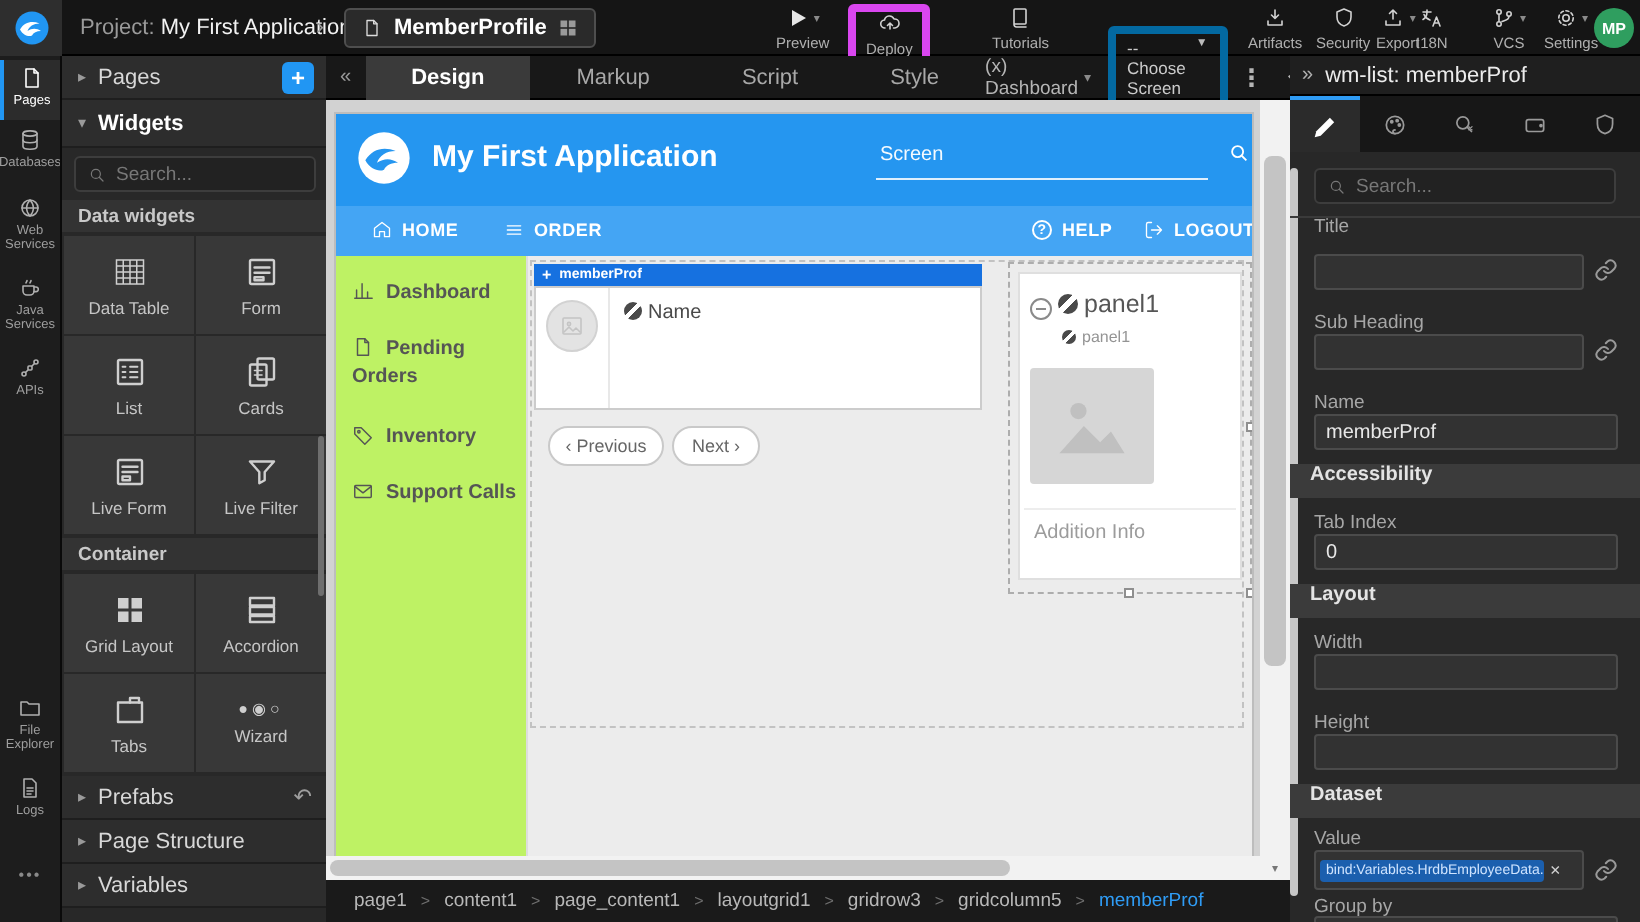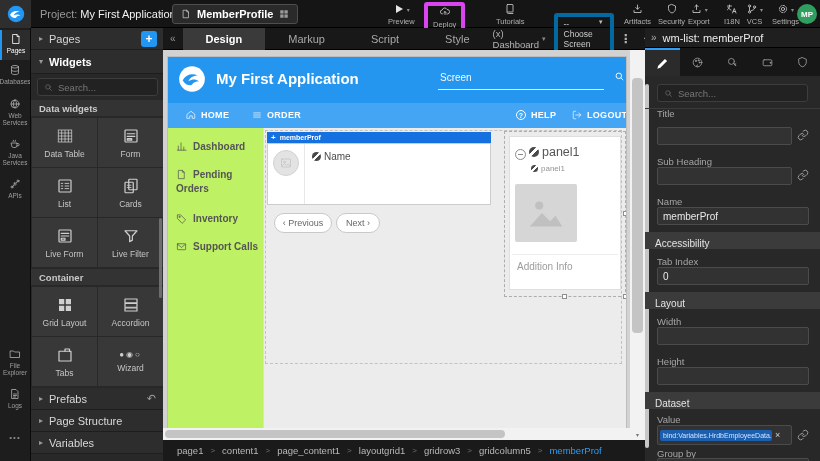--- a/index.html
+++ b/index.html
@@ -72,21 +72,21 @@
   #breadcrumb .active{color:#2f9cf5}
   
   #rpanel{left:645px;top:28px;width:175px;height:433px;background:#282828;overflow:hidden}
   .rp-header{position:absolute;left:0;top:0;width:175px;height:20px;background:#1f1f1f;border-bottom:1px solid #000;display:flex;align-items:center;gap:6px;padding-left:6px}
   .rtabs{position:absolute;left:0;top:20px;width:175px;height:28px;background:#171717;display:flex}
   .rtab{width:35px;height:28px;display:flex;align-items:center;justify-content:center;color:#9a9a9a}
   .rtab.active{background:#2b2b2b;border-top:2px solid #2f9cf5;color:#fff}
   .rscroll{position:absolute;left:0;top:56px;width:4px;height:364px;background:#c7c7c7;border-radius:2px}
   .lab{position:absolute;font-size:9.5px;color:#a6a6a6}
   .ip{position:absolute;background:#323232;border:1px solid #4b4b4b;border-radius:2px;height:18px;display:flex;align-items:center;padding:0 5px;font-size:10px;color:#e8e8e8}
-  .strip{position:absolute;left:0;width:175px;height:17px;background:#3b3b3b;color:#e4e4e4;font-size:10px;font-weight:normal;display:flex;align-items:flex-end;padding-left:10px}
+  .strip{position:absolute;left:0;width:175px;height:17px;background:#3b3b3b;color:#e4e4e4;font-size:10px;font-weight:bold;display:flex;align-items:flex-start;padding-left:10px}
   .linkic{position:absolute;color:#9a9a9a}
   .chip{background:#1b5fae;border-radius:2px;color:#cfe4ff;font-size:7px;padding:2px 3px;white-space:nowrap;overflow:hidden;max-width:112px}
   .chipx{color:#d0d0d0;font-size:9px;margin-left:3px}
   .divline{position:absolute;left:0;top:80px;width:175px;height:1px;background:#3a3a3a}
 </style>
 </head>
 <body>
 
 <div id="app">
 
@@ -160,21 +160,21 @@
     <div class="tb-btn abs" style="left:688px">
       <div class="f">
           <svg width="13" height="12" viewBox="0 0 24 24" class="sic">
             <path d="M12 13V4M8.5 7.5L12 4l3.5 3.5"></path>
             <path d="M5 15v4h14v-4"></path>
           </svg>
           <span class="tiny-caret">▾</span>
         </div>
       <span class="tb-lab">Export</span>
     </div>
-    <div class="tb-btn abs" style="left:724px">
+    <div class="tb-btn abs" style="left:708px">
       <svg width="14" height="12" viewBox="0 0 24 24" class="sic">
           <path d="M3 6h8M7 4v2c0 3-1.5 6-4 7.5"></path>
           <path d="M4 8.5c1 2.5 3 4.5 6 5.5"></path>
           <path d="M13 20l3.5-9 3.5 9M14.3 17h4.4"></path>
         </svg>
       <span class="tb-lab">I18N</span>
     </div>
     <div class="tb-btn abs" style="left:746px">
       <div class="f">
           <svg width="12" height="12" viewBox="0 0 24 24" class="sic">

